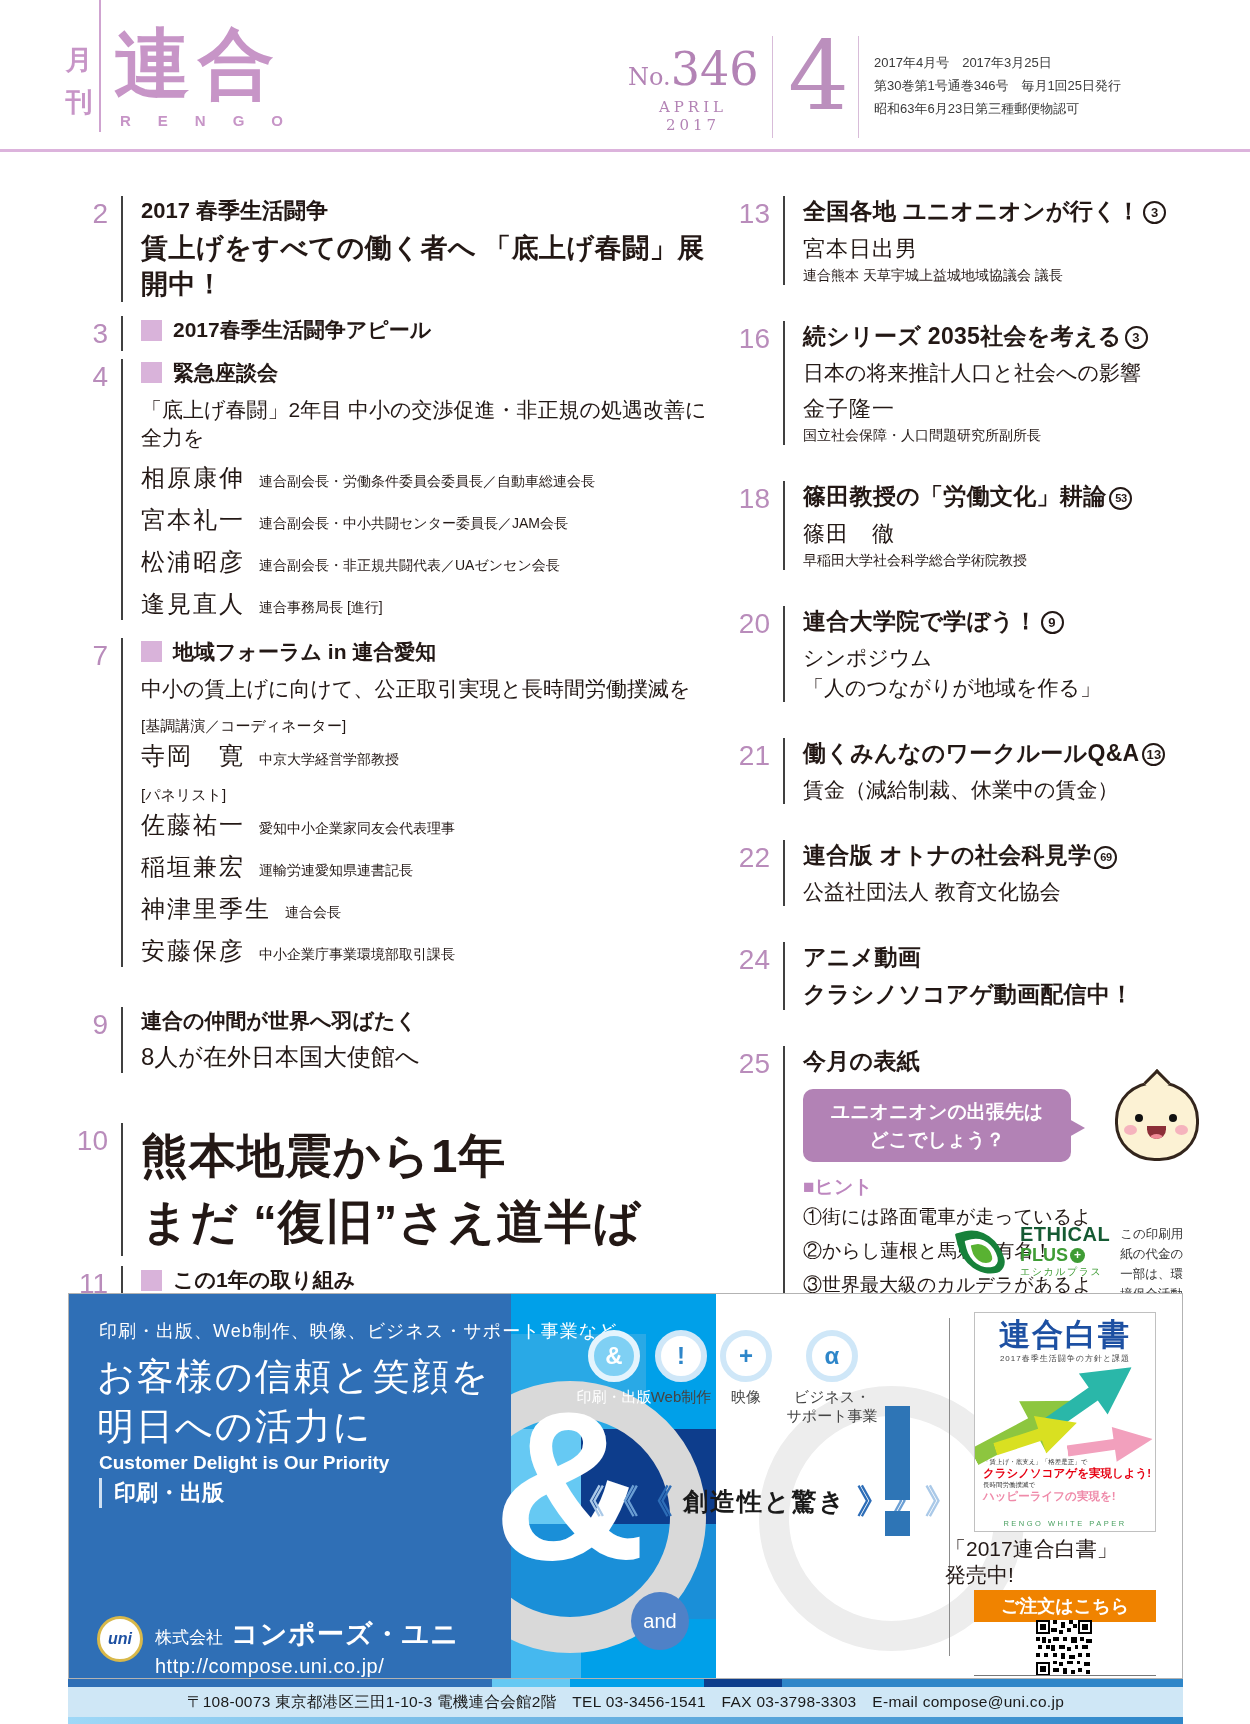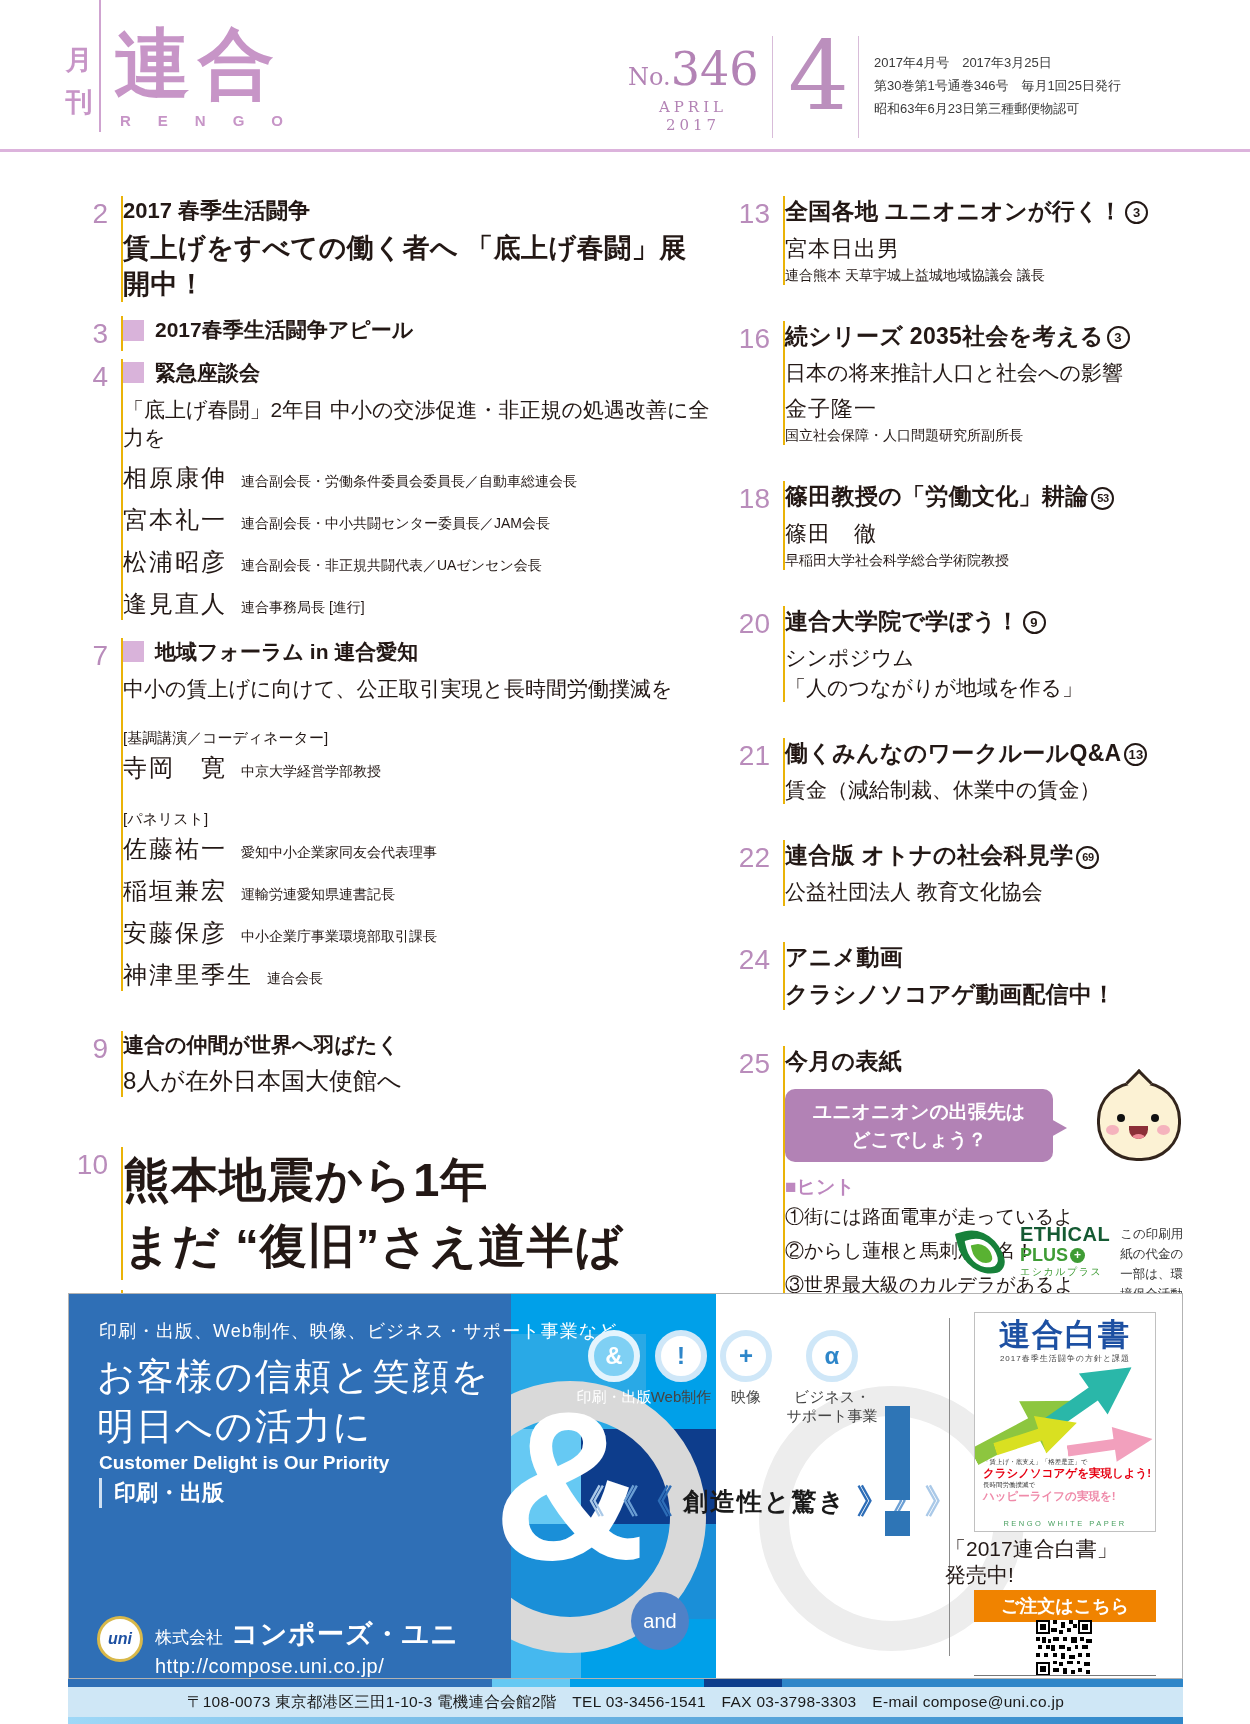--- a/index.html
+++ b/index.html
@@ -17,29 +17,29 @@
   .hdr-div1{position:absolute;left:772px;top:36px;width:1px;height:102px;background:#d8bcd9;}
   .month-big{position:absolute;left:788px;top:24px;font-family:"DejaVu Serif",serif;font-size:96px;font-weight:400;color:#bb8fbd;line-height:1.1;}
   .hdr-div2{position:absolute;left:858px;top:36px;width:1px;height:102px;background:#d8bcd9;}
   .pub{position:absolute;left:874px;top:52px;font-size:13px;color:#3a3a3a;line-height:1.75;}
   .hdr-rule{position:absolute;left:0;top:149px;width:1250px;height:3px;background:#dcb3dc;}
   
   .toc-left{position:absolute;left:62px;top:196px;width:648px;}
   .toc-right{position:absolute;left:724px;top:196px;width:480px;}
   .toc-item{display:flex;align-items:stretch;}
   .num{width:46px;min-width:46px;text-align:right;font-size:28px;color:#b98cbb;padding-right:13px;padding-top:1px;line-height:1.2;}
-  .tbody{border-left:2px solid #eab308;flex:1;}
+  .tbody{border-left:2px solid #404040;padding-left:18px;flex:1;}
   .kicker{font-size:22px;font-weight:700;}
   .btitle{font-size:27px;font-weight:700;margin-top:4px;letter-spacing:0.5px;}
   .hugetitle{font-size:47px;font-weight:700;line-height:1.42;letter-spacing:1px;}
   .secrow{display:flex;align-items:center;gap:11px;font-size:21px;font-weight:700;}
   .sq{width:21px;height:21px;background:#d9b3da;flex:0 0 auto;}
   .lead{font-size:21px;margin-top:9px;}
   .lead2{font-size:24px;margin-top:6px;}
-  .tag{font-size:15px;margin-top:26px;}
+  .tag{font-size:15px;margin-top:14px;}
   .sprow{display:flex;align-items:baseline;margin-top:10px;}
   .nm{font-size:24px;letter-spacing:2px;font-weight:400;}
   .rl{font-size:14px;margin-left:14px;}
   .rtitle{font-size:23px;font-weight:700;letter-spacing:0.3px;}
   .rname{font-size:22px;margin-top:7px;letter-spacing:1px;}
   .rrole{font-size:14px;margin-top:3px;}
   .rlead{font-size:21px;margin-top:7px;}
   .badge{display:inline-flex;align-items:center;justify-content:center;width:23px;height:23px;border:2px solid #231815;border-radius:50%;font-size:13px;font-weight:700;margin-left:3px;vertical-align:2px;line-height:1;box-sizing:border-box;}
   .badge.two{font-size:11px;letter-spacing:-0.5px;}
   .mb14{margin-bottom:14px;} .mb8{margin-bottom:8px;} .mb18{margin-bottom:18px;}
@@ -218,26 +218,26 @@
       <div class="tag">[パネリスト]</div>
       <div class="sprow" style="margin-top:4px;">
           <span class="nm">佐藤祐一</span>
           <span class="rl">愛知中小企業家同友会代表理事</span>
         </div>
       <div class="sprow">
           <span class="nm">稲垣兼宏</span>
           <span class="rl">運輸労連愛知県連書記長</span>
         </div>
       <div class="sprow">
+          <span class="nm">神津里季生</span>
+          <span class="rl">連合会長</span>
+        </div>
+      <div class="sprow">
           <span class="nm">安藤保彦</span>
           <span class="rl">中小企業庁事業環境部取引課長</span>
-        </div>
-      <div class="sprow">
-          <span class="nm">神津里季生</span>
-          <span class="rl">連合会長</span>
         </div>
     </div>
   </div>
 
   <div class="toc-item mb50">
     <div class="num">9</div>
     <div class="tbody">
       <div class="secrow" style="font-weight:700;">
           <span>連合の仲間が世界へ羽ばたく</span>
         </div>

